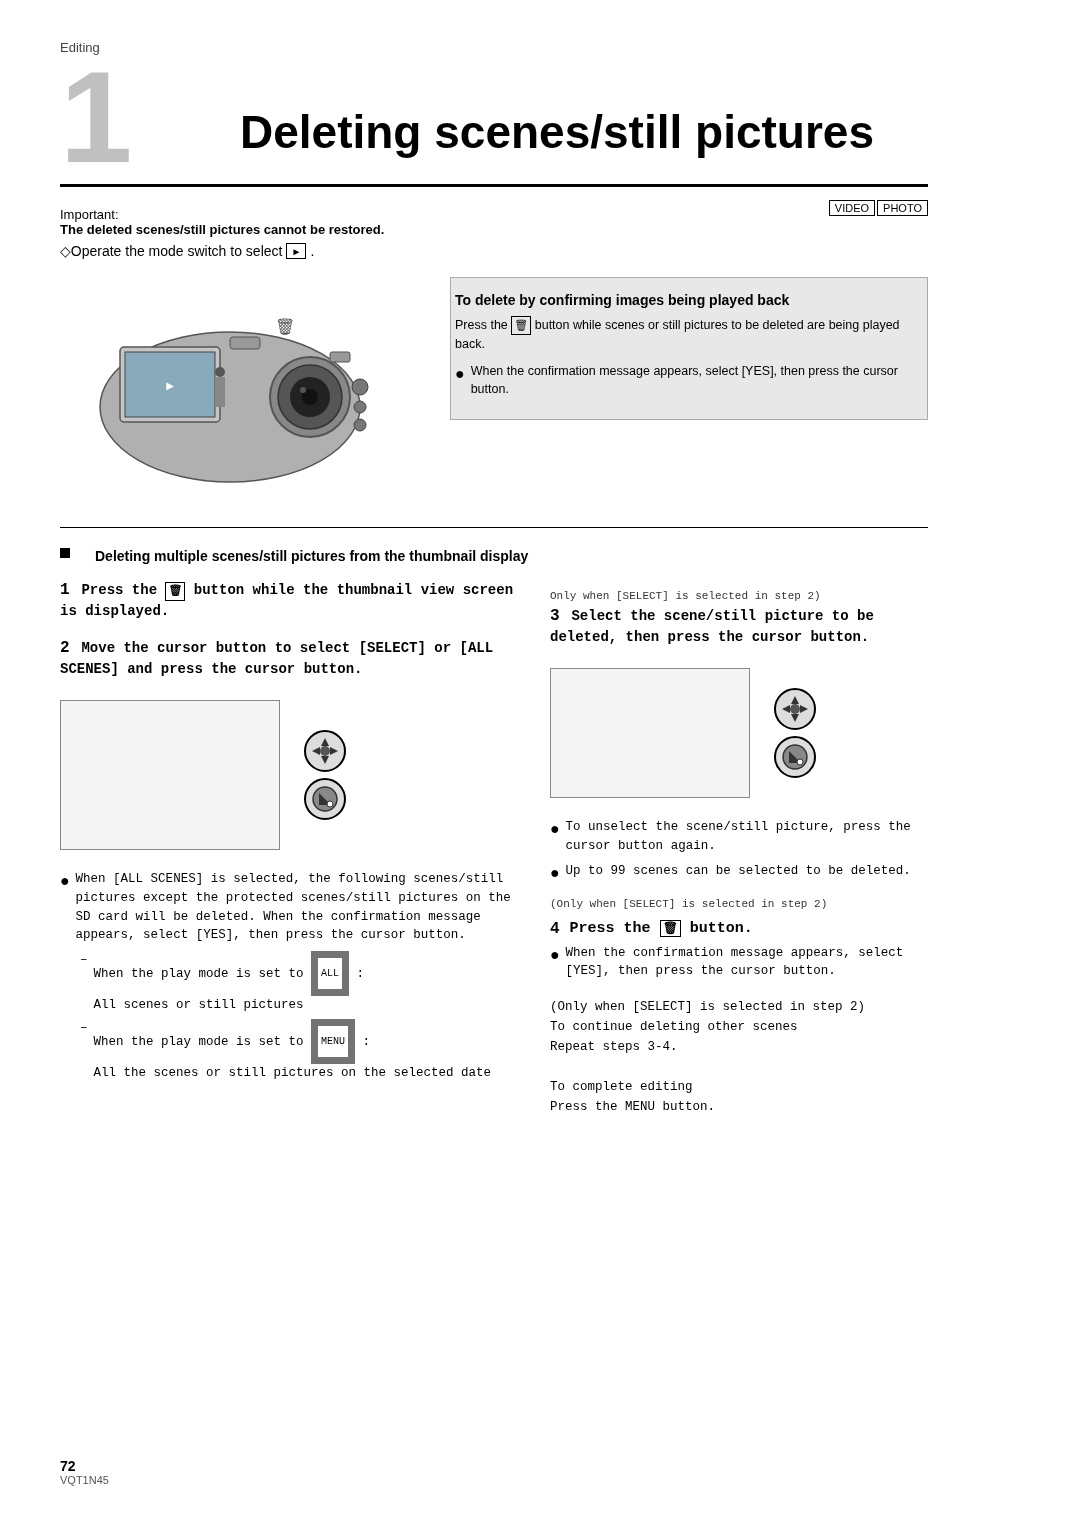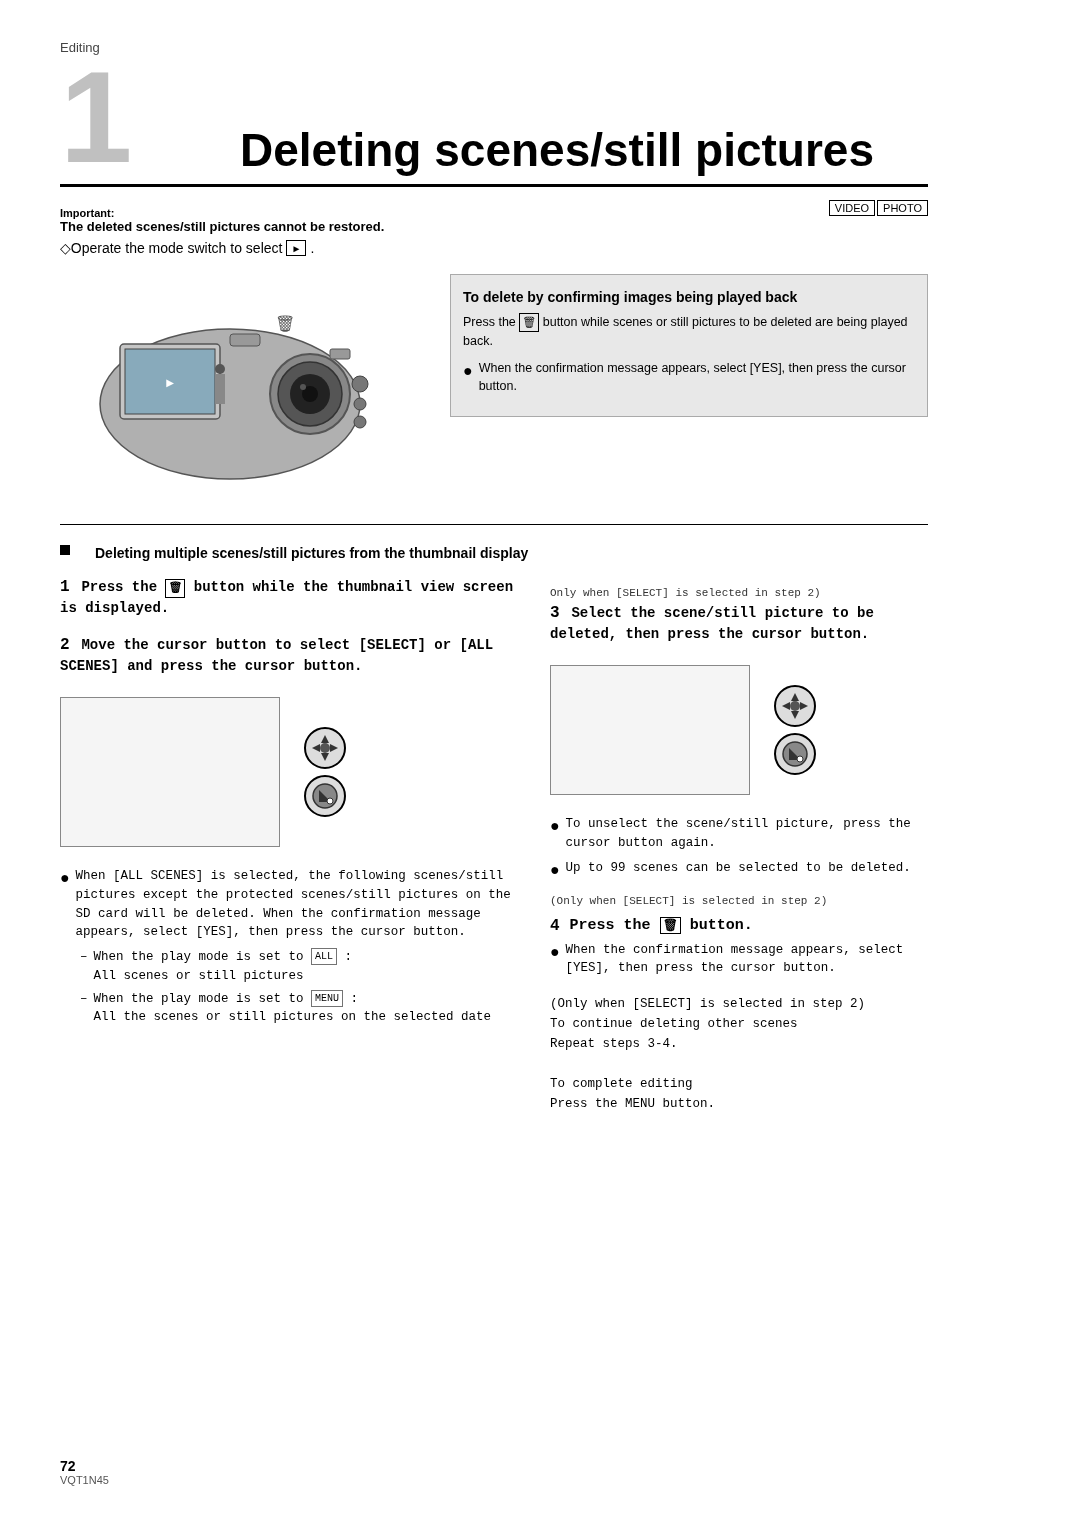--- a/index.html
+++ b/index.html
@@ -40,21 +40,21 @@
 
     .editing-label {
       font-size: 13px;
       color: #444;
       margin-bottom: 4px;
     }
 
     .header-right {
       display: flex;
       align-items: center;
-      padding-bottom: 8px;
+      padding-bottom: 26px;
     }
 
     .page-title {
       font-size: 46px;
       font-weight: bold;
       color: #000;
       line-height: 1.1;
     }
 
     
@@ -72,22 +72,22 @@
       padding: 1px 5px;
     }
 
     
     .important-section {
       margin-top: 20px;
       margin-bottom: 18px;
     }
 
     .important-title {
-      font-weight: bold;
-      font-size: 11px;
+      font-weight: normal;
+      font-size: 13px;
     }
 
     .important-text {
       font-weight: bold;
       font-size: 13px;
     }
 
     .operate-text {
       font-size: 14px;
       margin-top: 6px;
@@ -132,21 +132,21 @@
     
     .camera-svg {
       width: 100%;
       height: 100%;
     }
 
     
     .to-delete-box {
       background: #e8e8e8;
       border: 1px solid #aaa;
-      padding: 14px 12px;
+      padding: 14px 4px;
       margin-bottom: 8px;
     }
 
     .to-delete-title {
       font-weight: bold;
       font-size: 14px;
       margin-bottom: 8px;
     }
 
     .to-delete-text {
@@ -298,22 +298,22 @@
     }
 
     .dash {
       flex-shrink: 0;
     }
 
     
     .mode-badge {
       display: inline-flex;
       align-items: center;
-      border: 1px solid #737373;
-      padding: 0 3px;
+      border: 7px solid #737373;
+      padding: 8px 3px;
       font-size: 10px;
       vertical-align: middle;
     }
 
     
     .step-header-note {
       font-size: 11px;
       color: #333;
       margin-bottom: 4px;
     }

